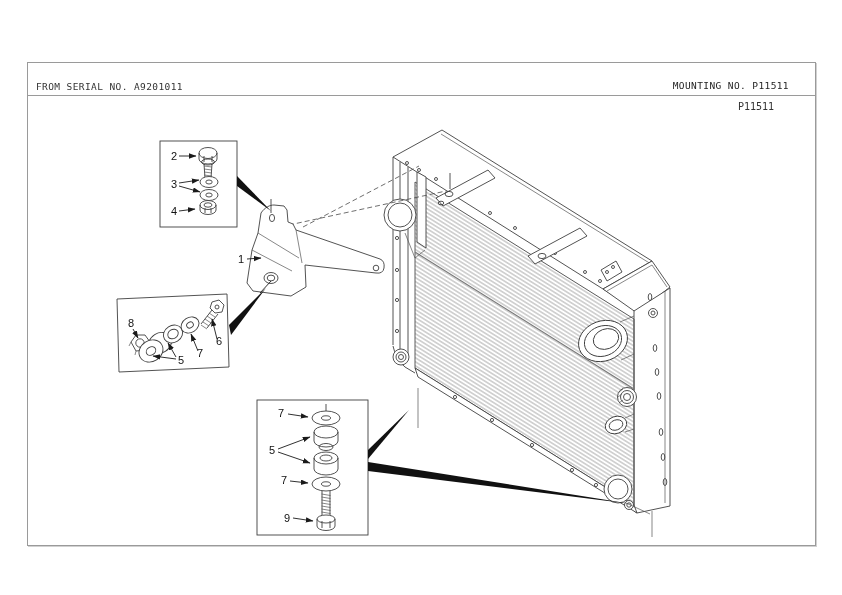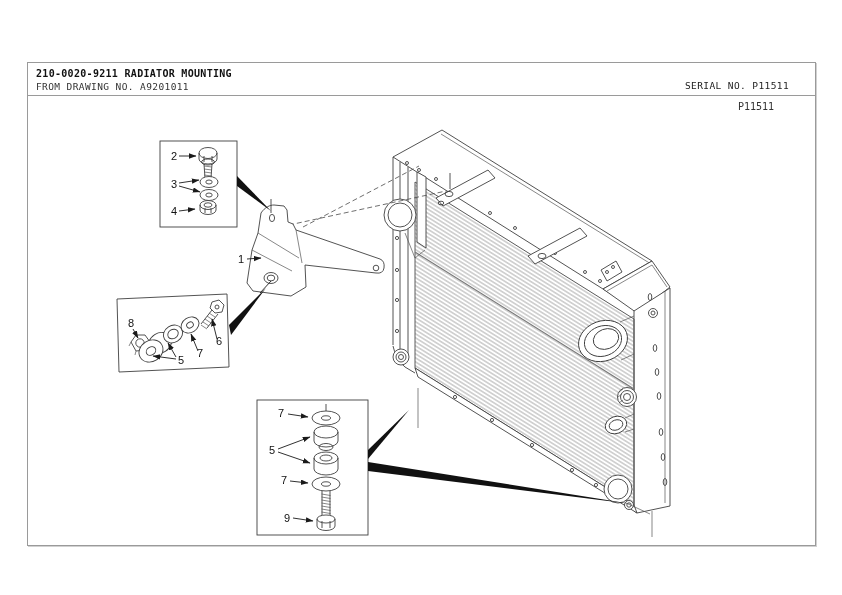--- a/index.html
+++ b/index.html
@@ -25,23 +25,22 @@
   svg .dash{stroke:#4a4a4a;stroke-width:0.8;fill:none;stroke-dasharray:5 3;}
   svg .wedge{fill:#111111;stroke:none;}
   svg .callout{font-family:"Liberation Sans",sans-serif;font-size:11px;fill:#111;}
 </style>
 </head>
 <body>
 
 <div class="sheet-wrap">
 
   <div class="page"></div>
-  <div class="hdr-title">210-0020-9211 RADIATOR MOUNTING</div>
-  <div class="hdr-sub">FROM DRAWING NO. A9201011</div>
-  <div class="hdr-drawing">SERIAL NO. P11511</div>
+  <div class="hdr-sub">FROM SERIAL NO. A9201011</div>
+  <div class="hdr-drawing">MOUNTING NO. P11511</div>
   <div class="hdr-divider"></div>
   <div class="fig-label">P11511</div>
 
   <svg class="diagram" width="842" height="595" viewBox="0 0 842 595">
     <defs>
       <marker id="ah" markerWidth="9" markerHeight="7" refX="8" refY="3" orient="auto">
         <path d="M0,0 L8.5,3 L0,6 Z" fill="#1a1a1a"></path>
       </marker>
       <pattern id="finhatch" patternUnits="userSpaceOnUse" width="6" height="3.4" patternTransform="rotate(32)">
         <path d="M0,1.7 H6" stroke="#8a8a8a" stroke-width="0.75"></path>

